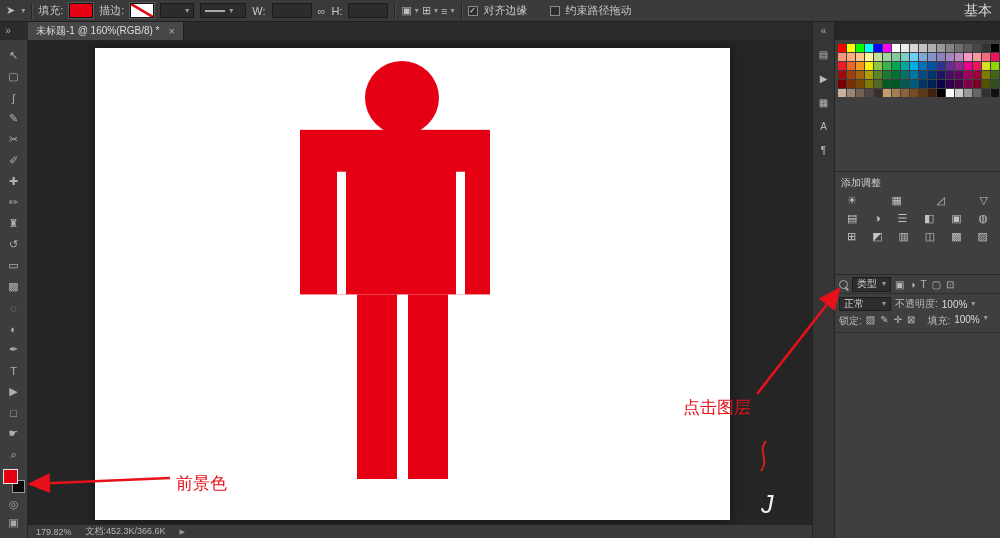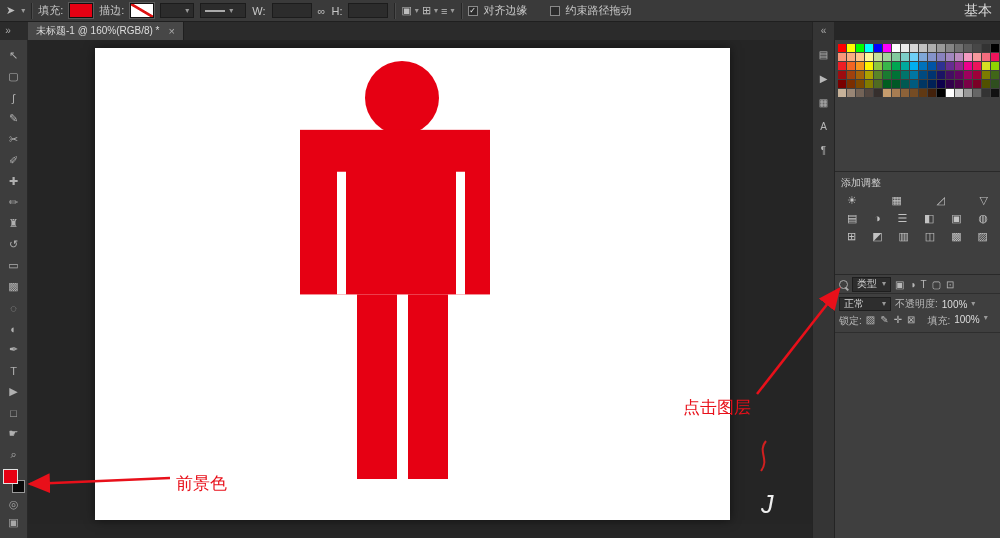--- a/index.html
+++ b/index.html
@@ -189,20 +189,25 @@
         <circle class="pr" cx="102" cy="37" r="37"></circle>
         <rect class="pr" x="0" y="69" width="190" height="165"></rect>
         <rect class="pg" x="37" y="111" width="9" height="123"></rect>
         <rect class="pg" x="156" y="111" width="9" height="123"></rect>
         <rect class="pr" x="57" y="234" width="40" height="185"></rect>
         <rect class="pr" x="108" y="234" width="40" height="185"></rect>
       </svg>
     </div>
   </div>
 
+  <div class="status-bar">
+    <span>179.82%</span>
+    <span>文档:452.3K/366.6K</span>
+    <span class="sb-arrow">▶</span>
+  </div>
 
   <div class="right-strip">
     <span class="expand-btn">«</span>
     <span style="display:flex;flex-direction:column;align-items:center;gap:13px">
         <span class="strip-icon">▤</span>
         <span class="strip-icon">▶</span>
         <span class="strip-icon">▦</span>
         <span class="strip-icon">A</span>
         <span class="strip-icon">¶</span>
       </span>

